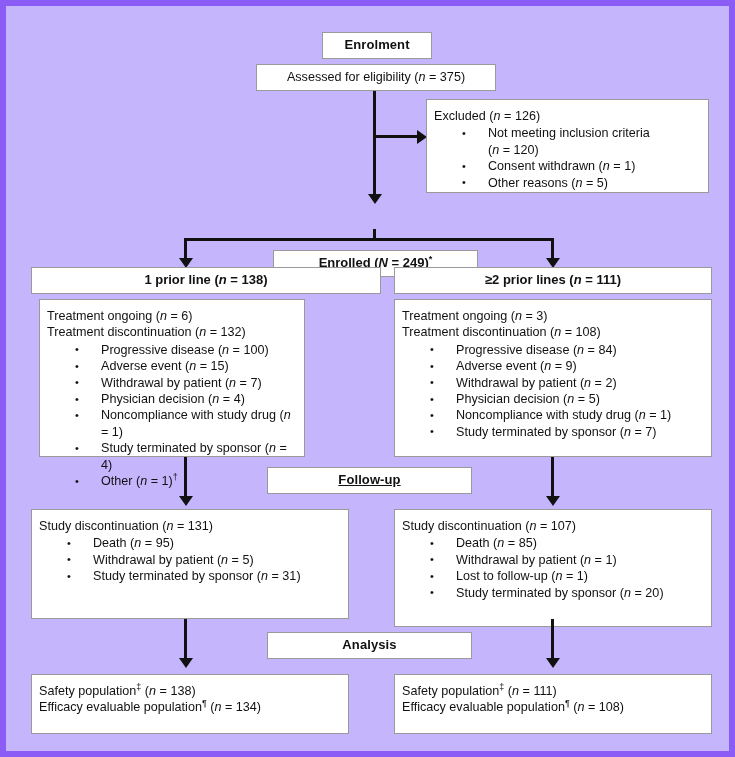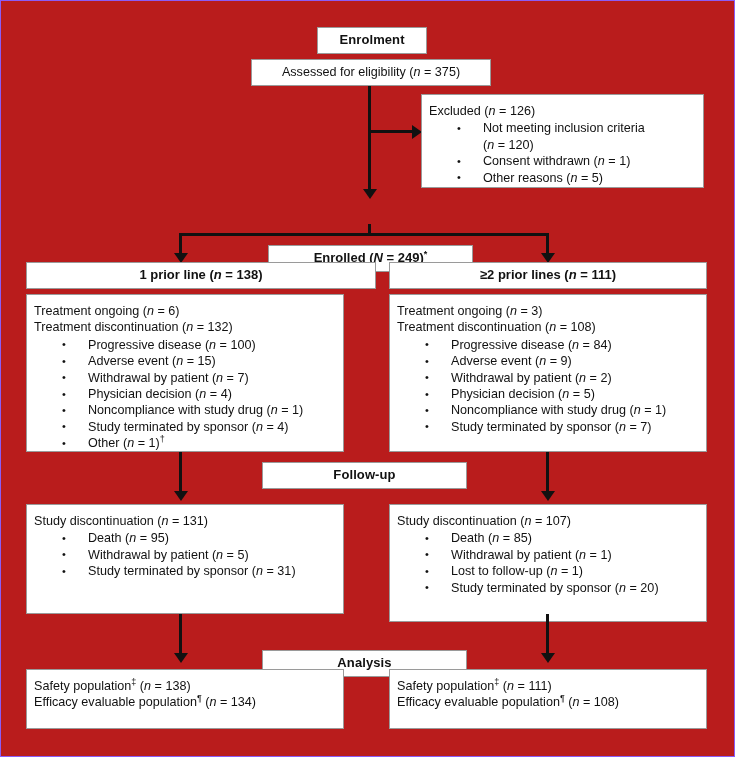--- a/index.html
+++ b/index.html
@@ -4,22 +4,22 @@
 <style>
   html,body{margin:0;padding:0;background:#ffffff;}
   body{
     font-family:"Liberation Sans","DejaVu Sans",sans-serif;
     -webkit-font-smoothing:antialiased;
   }
   #figure{
     position:relative;
     width:735px;
     height:757px;
-    background:#b91c1c;
-    border:1px solid #8b5cf6;
+    background:#c4b5fd;
+    border:6px solid #8b5cf6;
     box-sizing:border-box;
     overflow:hidden;
   }
   
   .box{
     position:absolute;
     box-sizing:border-box;
     border:1.5px solid #9a9a9a;
     background:#ffffff;
     color:#111111;
@@ -129,21 +129,21 @@
   <div class="arrow-down" style="left:172.5px;top:252px;"></div>
   <div class="arrow-down" style="left:539.5px;top:252px;"></div>
 
   <div class="box center hdr" style="left:25px;top:261px;width:350px;height:27px;">
     <span class="line1"><span>1 prior line (</span><span class="it">n</span><span> = 138)</span></span>
   </div>
   <div class="box center hdr" style="left:388px;top:261px;width:318px;height:27px;">
     <span class="line1"><span>≥2 prior lines (</span><span class="it">n</span><span> = 111)</span></span>
   </div>
 
-  <div class="box pad" style="left:25px;top:293px;width:318px;height:158px;">
+  <div class="box pad" style="left:33px;top:293px;width:266px;height:158px;">
     <div><span>Treatment ongoing (</span><span class="it">n</span><span> = 6)</span></div>
     <div><span>Treatment discontinuation (</span><span class="it">n</span><span> = 132)</span></div>
     <ul>
       <li><span>Progressive disease (</span><span class="it">n</span><span> = 100)</span><sup></sup></li>
       <li><span>Adverse event (</span><span class="it">n</span><span> = 15)</span><sup></sup></li>
       <li><span>Withdrawal by patient (</span><span class="it">n</span><span> = 7)</span><sup></sup></li>
       <li><span>Physician decision (</span><span class="it">n</span><span> = 4)</span><sup></sup></li>
       <li><span>Noncompliance with study drug (</span><span class="it">n</span><span> = 1)</span><sup></sup></li>
       <li><span>Study terminated by sponsor (</span><span class="it">n</span><span> = 4)</span><sup></sup></li>
       <li><span>Other (</span><span class="it">n</span><span> = 1)</span><sup>†</sup></li>
@@ -161,21 +161,21 @@
       <li><span>Noncompliance with study drug (</span><span class="it">n</span><span> = 1)</span></li>
       <li><span>Study terminated by sponsor (</span><span class="it">n</span><span> = 7)</span></li>
     </ul>
   </div>
 
   <div class="v" style="left:178px;top:451px;height:42px;"></div>
   <div class="arrow-down" style="left:172.5px;top:490px;"></div>
   <div class="v" style="left:545px;top:451px;height:42px;"></div>
   <div class="arrow-down" style="left:539.5px;top:490px;"></div>
 
-  <div class="box center banner" style="left:261px;top:461px;width:205px;height:27px;">
+  <div class="box center banner" style="left:261px;top:461px;width:205px;height:27px;text-decoration:underline;">
     <span>Follow-up</span>
   </div>
 
   <div class="box pad" style="left:25px;top:503px;width:318px;height:110px;">
     <div><span>Study discontinuation (</span><span class="it">n</span><span> = 131)</span></div>
     <ul>
       <li><span>Death (</span><span class="it">n</span><span> = 95)</span></li>
       <li><span>Withdrawal by patient (</span><span class="it">n</span><span> = 5)</span></li>
       <li><span>Study terminated by sponsor (</span><span class="it">n</span><span> = 31)</span></li>
     </ul>
@@ -189,21 +189,21 @@
       <li><span>Lost to follow-up (</span><span class="it">n</span><span> = 1)</span></li>
       <li><span>Study terminated by sponsor (</span><span class="it">n</span><span> = 20)</span></li>
     </ul>
   </div>
 
   <div class="v" style="left:178px;top:613px;height:42px;"></div>
   <div class="arrow-down" style="left:172.5px;top:652px;"></div>
   <div class="v" style="left:545px;top:613px;height:42px;"></div>
   <div class="arrow-down" style="left:539.5px;top:652px;"></div>
 
-  <div class="box center banner" style="left:261px;top:626px;width:205px;height:27px;margin-top:23px;">
+  <div class="box center banner" style="left:261px;top:626px;width:205px;height:27px;">
     <span>Analysis</span>
   </div>
 
   <div class="box pad" style="left:25px;top:668px;width:318px;height:60px;">
     <div><span>Safety population</span><sup>‡</sup><span> (</span><span class="it">n</span><span> = 138)</span></div>
     <div><span>Efficacy evaluable population</span><sup>¶</sup><span> (</span><span class="it">n</span><span> = 134)</span></div>
   </div>
 
   <div class="box pad" style="left:388px;top:668px;width:318px;height:60px;">
     <div><span>Safety population</span><sup>‡</sup><span> (</span><span class="it">n</span><span> = 111)</span></div>

